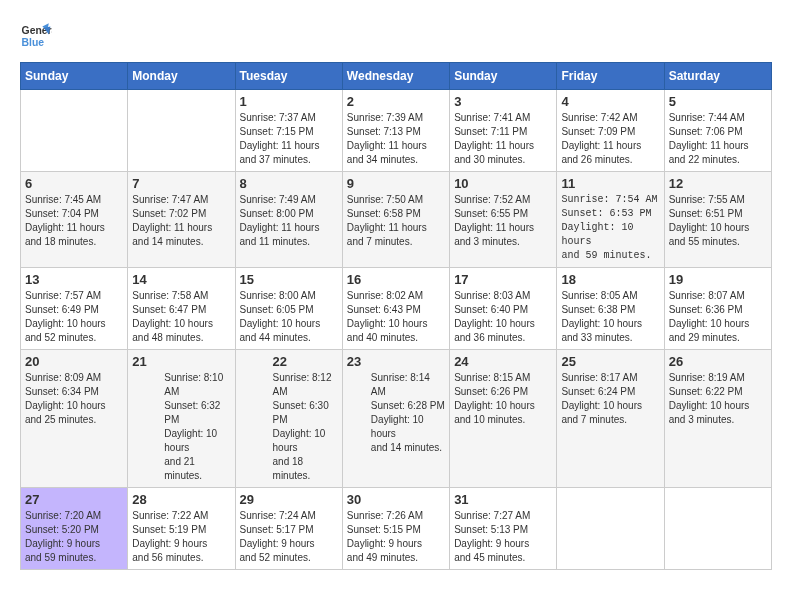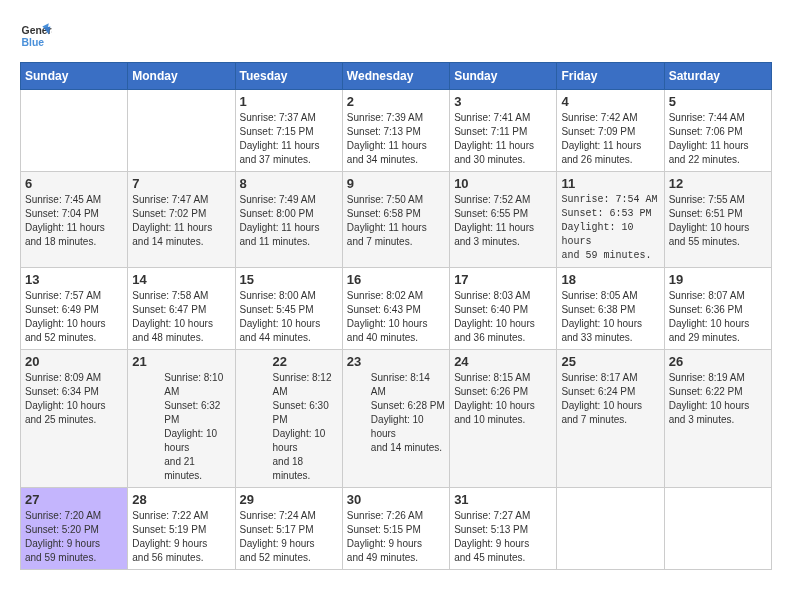--- a/index.html
+++ b/index.html
@@ -212,21 +212,21 @@
         <td style="background-color: rgb(255, 255, 255);">
           <div class="day-num">14</div>
           <div class="day-info" style="white-space: pre-line;">Sunrise: 7:58 AM
 Sunset: 6:47 PM
 Daylight: 10 hours
 and 48 minutes.</div>
         </td>
         <td style="background-color: rgb(255, 255, 255);">
           <div class="day-num">15</div>
           <div class="day-info" style="white-space: pre-line;">Sunrise: 8:00 AM
-Sunset: 5:45 PM
+Sunset: 6:05 PM
 Daylight: 10 hours
 and 44 minutes.</div>
         </td>
         <td style="background-color: rgb(255, 255, 255);">
           <div class="day-num">16</div>
           <div class="day-info" style="white-space: pre-line;">Sunrise: 8:02 AM
 Sunset: 6:43 PM
 Daylight: 10 hours
 and 40 minutes.</div>
         </td>

